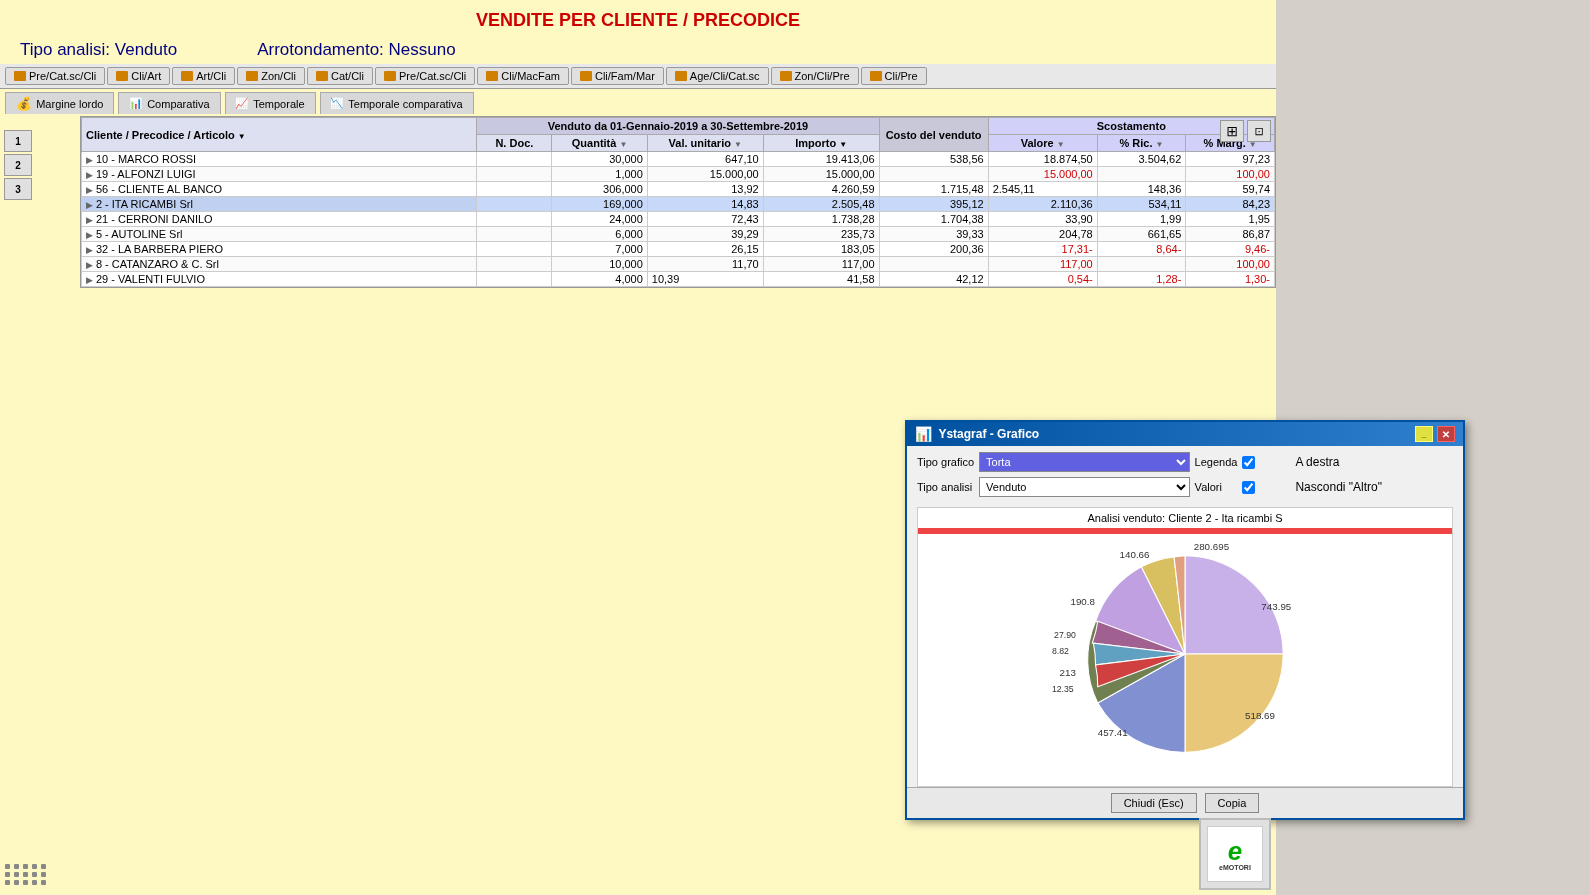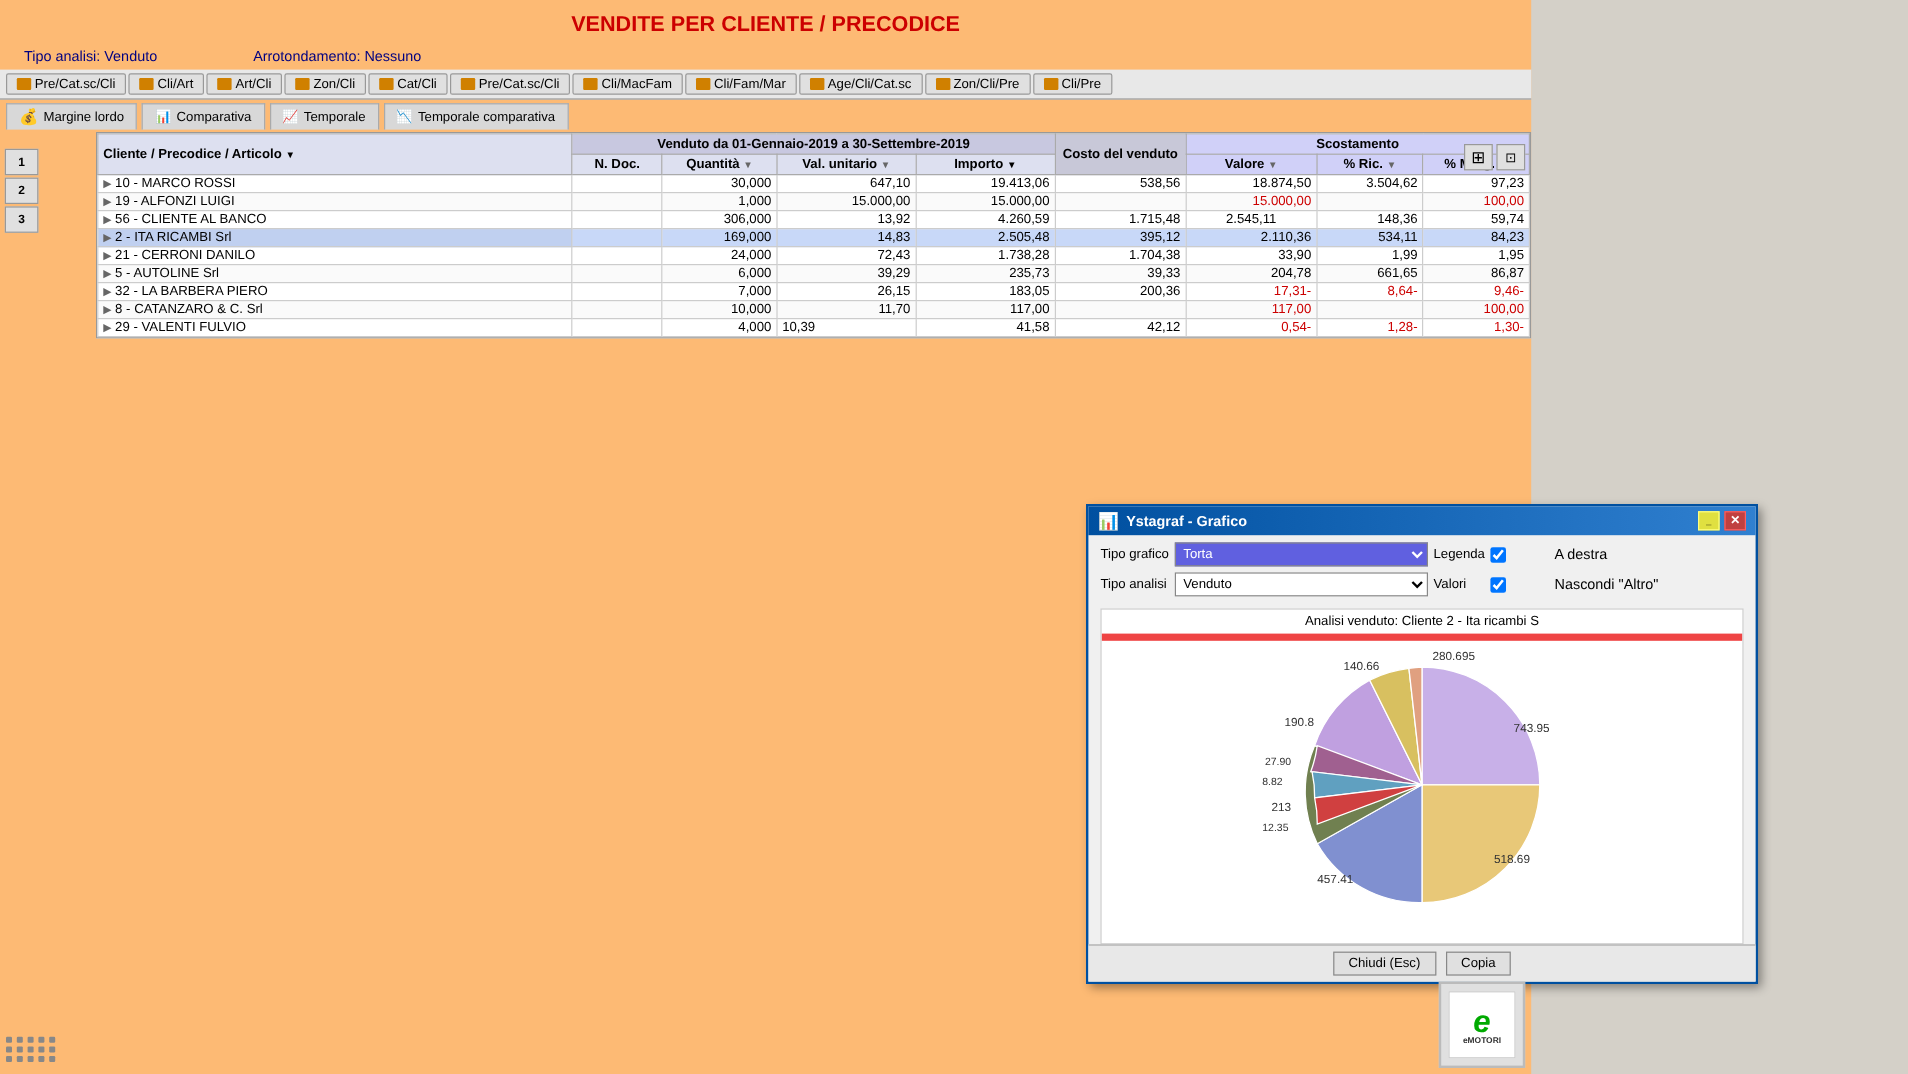--- a/index.html
+++ b/index.html
@@ -1,26 +1,26 @@
 <!DOCTYPE html>
 <html><head>
   <meta charset="utf-8">
   <style>
     * { box-sizing: border-box; margin: 0; padding: 0; }
     body { font-family: Arial, sans-serif; font-size: 12px; background: #d4d0c8; overflow: hidden; width: 1590px; height: 895px; position: relative; }
 
     
-    .main-window { width: 1276px; height: 895px; background: #fdba74; position: relative; }
+    .main-window { width: 1276px; height: 895px; background: #fef9c3; position: relative; }
 
     
     .page-title { text-align: center; color: #cc0000; font-size: 18px; font-weight: bold; padding: 10px 0 5px; }
 
     
     .info-row { display: flex; gap: 80px; padding: 4px 20px 4px; }
-    .info-text { color: #000080; font-size: 12px; }
+    .info-text { color: #000080; font-size: 17px; }
 
     
     .tab-row { display: flex; gap: 2px; padding: 3px 5px; background: #e8e8e8; border-bottom: 1px solid #999; flex-wrap: nowrap; overflow: hidden; }
     .tab-btn { display: flex; align-items: center; gap: 3px; padding: 2px 8px; background: #e0e0e0; border: 1px solid #999; border-radius: 2px; font-size: 11px; cursor: pointer; white-space: nowrap; }
 
     
     .analysis-tabs { display: flex; gap: 4px; padding: 3px 5px 0; }
     .atab { display: flex; align-items: center; gap: 4px; padding: 3px 10px; background: #d8d8d8; border: 1px solid #aaa; border-bottom: none; font-size: 11px; cursor: pointer; }
 
     
@@ -228,21 +228,21 @@
               <td style="text-align: right;"></td>
               <td style="text-align: right; color: rgb(204, 0, 0);">100,00</td>
             </tr>
             <tr>
               <td><span style="color:#666;font-size:9px;margin-right:3px;">▶</span>56 - CLIENTE AL BANCO</td>
               <td></td>
               <td style="text-align: right;">306,000</td>
               <td style="text-align: right;">13,92</td>
               <td style="text-align: right;">4.260,59</td>
               <td style="text-align: right;">1.715,48</td>
-              <td style="text-align: center;">2.545,11</td>
+              <td style="text-align: left;">2.545,11</td>
               <td style="text-align: right;">148,36</td>
               <td style="text-align: right;">59,74</td>
             </tr>
             <tr style="background: rgb(200, 216, 248);">
               <td style="background: rgb(192, 208, 240);"><span style="color:#666;font-size:9px;margin-right:3px;">▶</span>2 - ITA RICAMBI Srl</td>
               <td></td>
               <td style="text-align: right;">169,000</td>
               <td style="text-align: right;">14,83</td>
               <td style="text-align: right;">2.505,48</td>
               <td style="text-align: right;">395,12</td>

